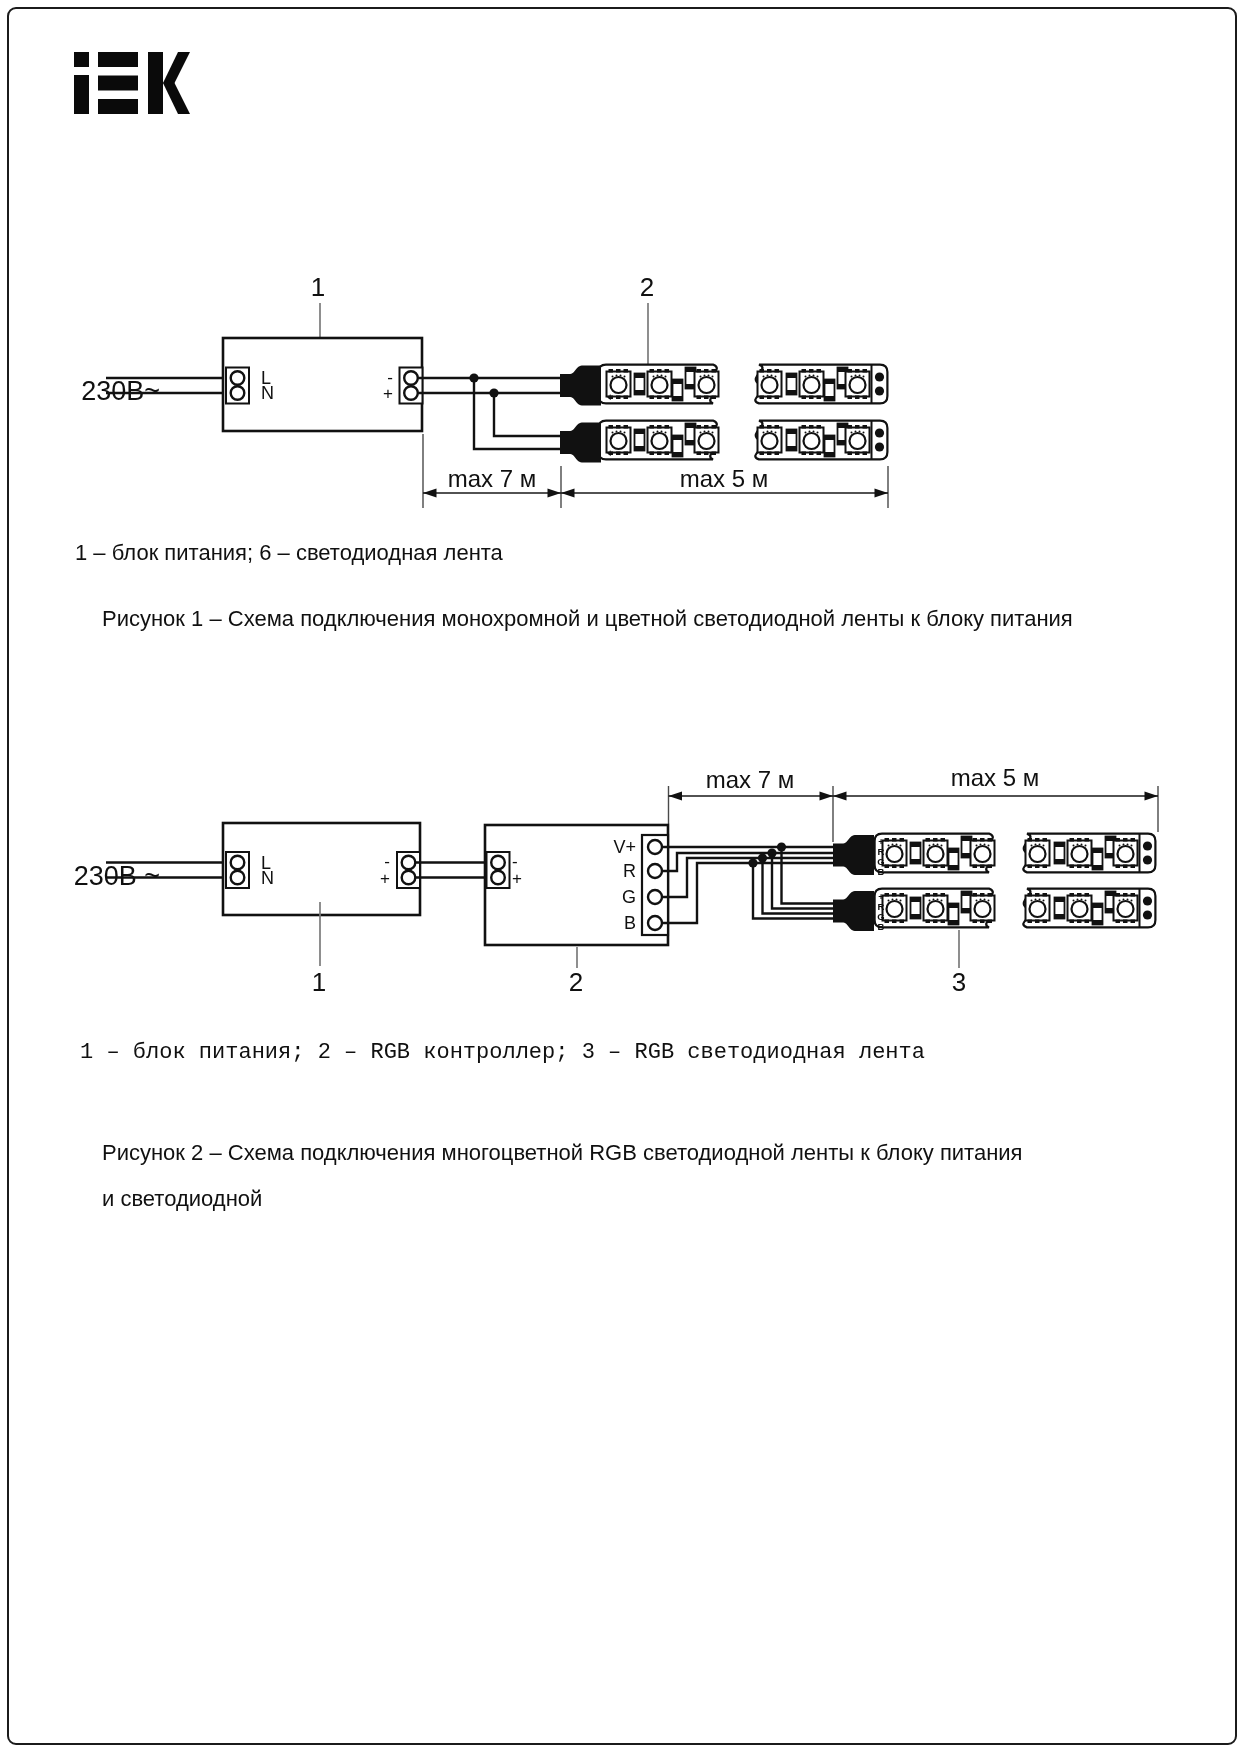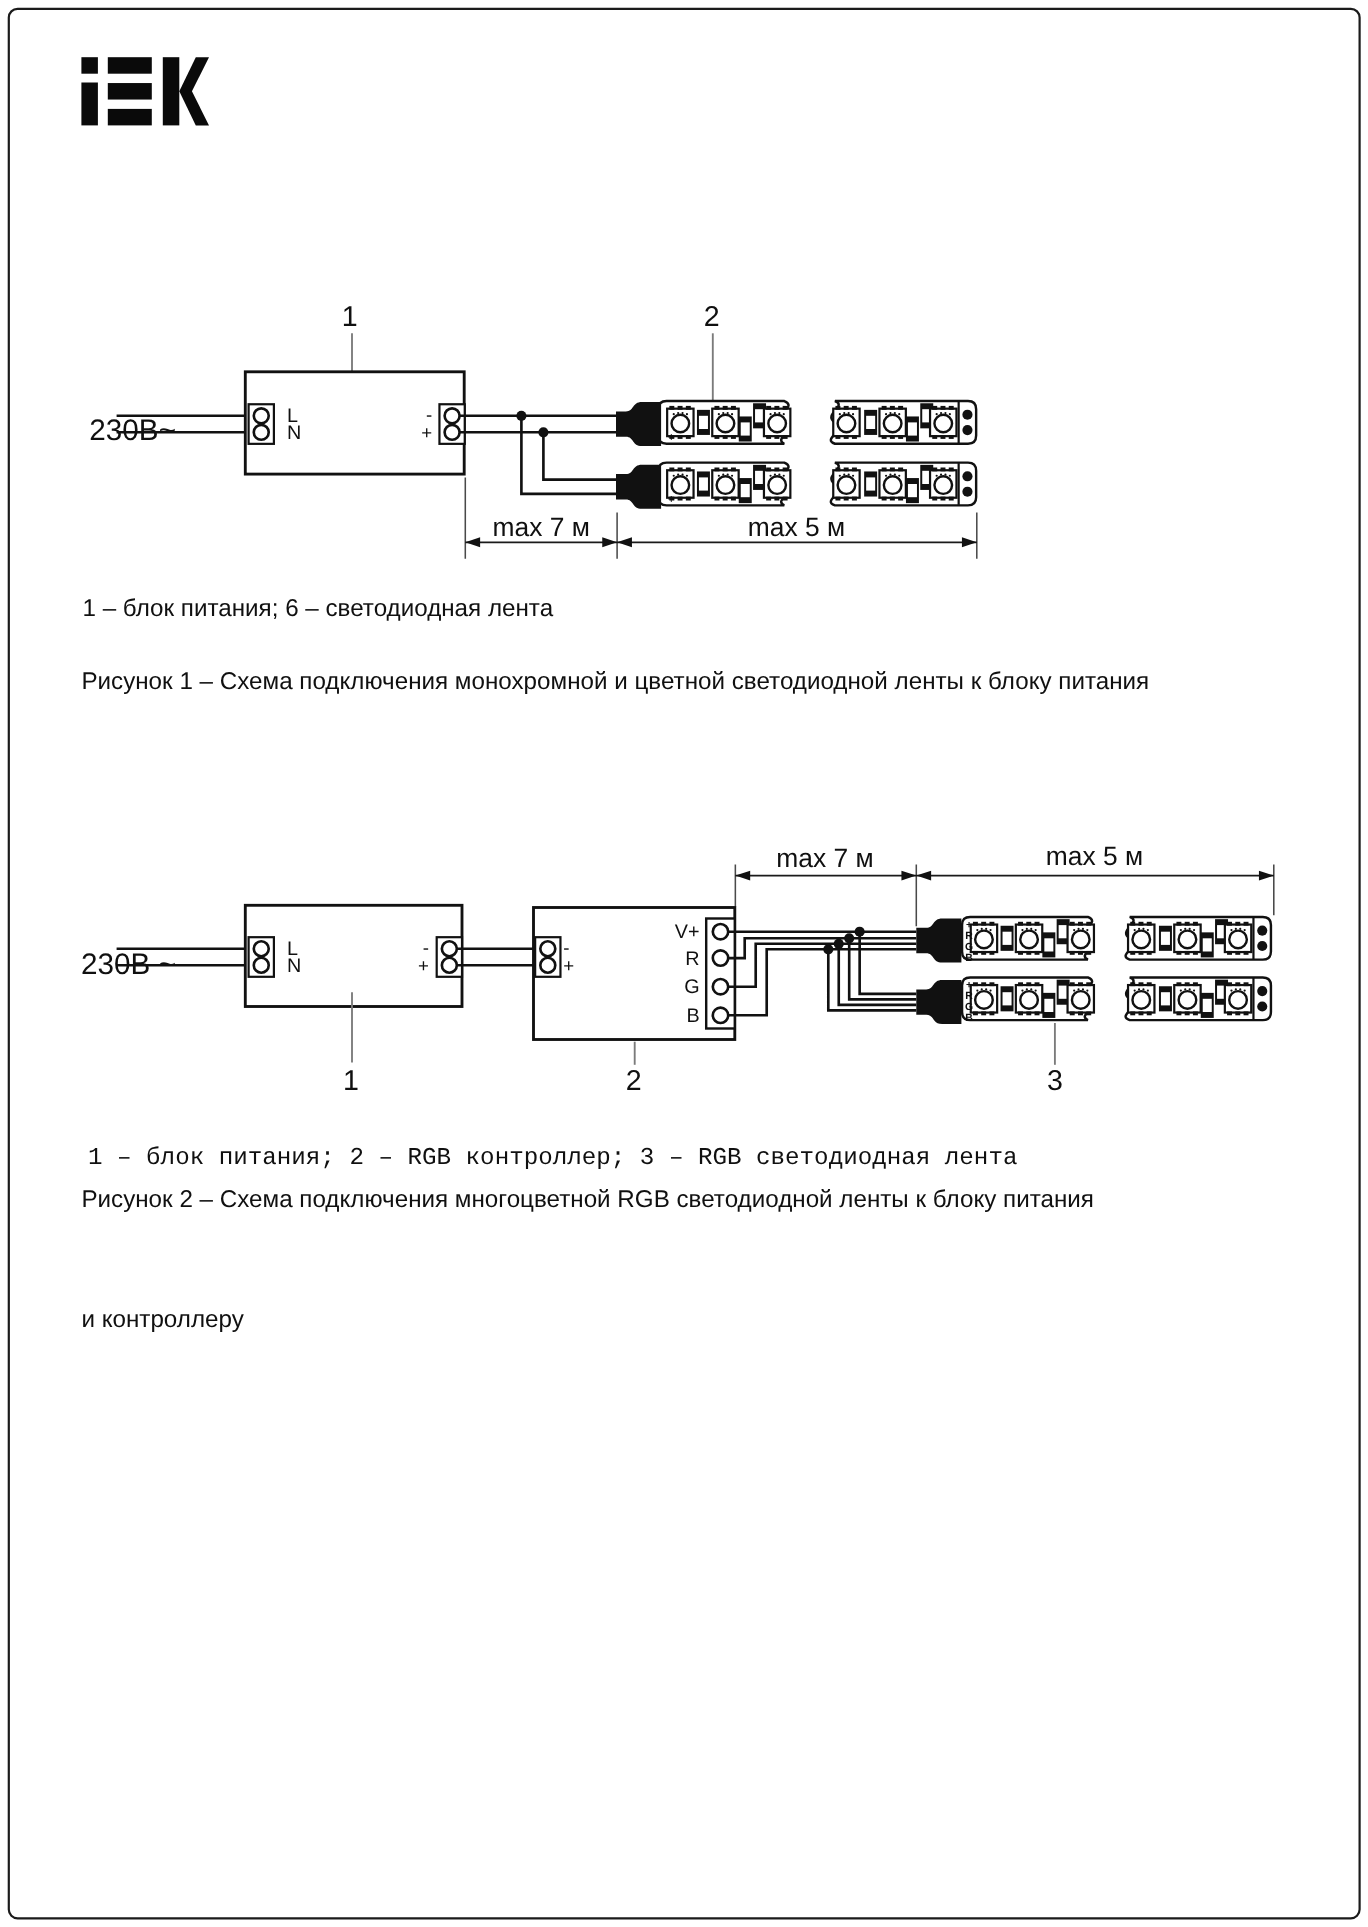--- a/index.html
+++ b/index.html
@@ -1,21 +1,21 @@
 <!DOCTYPE html>
 <html><head>
 <meta charset="utf-8">
 <style>
   html,body{margin:0;padding:0;background:#e8e8e8;}
   .page{position:relative;width:1244px;height:1752px;background:#fff;margin:0 auto;
         font-family:"Liberation Sans",sans-serif;color:#111;overflow:hidden;}
   .frame{position:absolute;inset:7px;border:2px solid #1b1b1b;border-radius:9px;pointer-events:none;}
   .abs{position:absolute;}
   .legend{font-size:22px;white-space:nowrap;color:#101010;}
-  .caption{font-size:22px;white-space:nowrap;color:#101010;}
+  .caption{font-size:22px;white-space:nowrap;color:#101010;margin-left:28px;}
   svg{overflow:visible;}
   svg text{font-family:"Liberation Sans",sans-serif;fill:#101010;}
   .ref{font-size:26px;}
   .volt{font-size:27px;}
   .tl{font-size:18px;}
   .pm{font-size:17px;}
   .dim{font-size:24px;}
   .sp{font-size:11px;}
   .st{font-size:9.5px;font-weight:bold;}
   .ln{stroke:#111;stroke-width:2.4;fill:none;}
@@ -225,15 +225,15 @@
       <text class="st" x="821" y="156" text-anchor="middle" dominant-baseline="central">R</text>
       <text class="st" x="821" y="166" text-anchor="middle" dominant-baseline="central">G</text>
       <text class="st" x="821" y="176" text-anchor="middle" dominant-baseline="central">B</text>
     </g>
     <line class="leader" x1="899" y1="180" x2="899" y2="218"></line>
     <text class="ref" x="899" y="241" text-anchor="middle">3</text>
   </svg>
 
   
   <div class="abs legend" style="left:80px;top:1040px;font-family:Liberation Mono, monospace;">1 – блок питания; 2 – RGB контроллер; 3 – RGB светодиодная лента</div>
-  <div class="abs caption" style="left:74px;top:1077px;text-align:right;">Рисунок 2 – Схема подключения многоцветной RGB светодиодной ленты к блоку питания</div>
-  <div class="abs caption" style="left:74px;top:1186px;">и контроллеру</div>
+  <div class="abs caption" style="left:74px;top:1140px;text-align:right;">Рисунок 2 – Схема подключения многоцветной RGB светодиодной ленты к блоку питания</div>
+  <div class="abs caption" style="left:74px;top:1186px;">и светодиодной</div>
 </div>
 
 </body></html>

